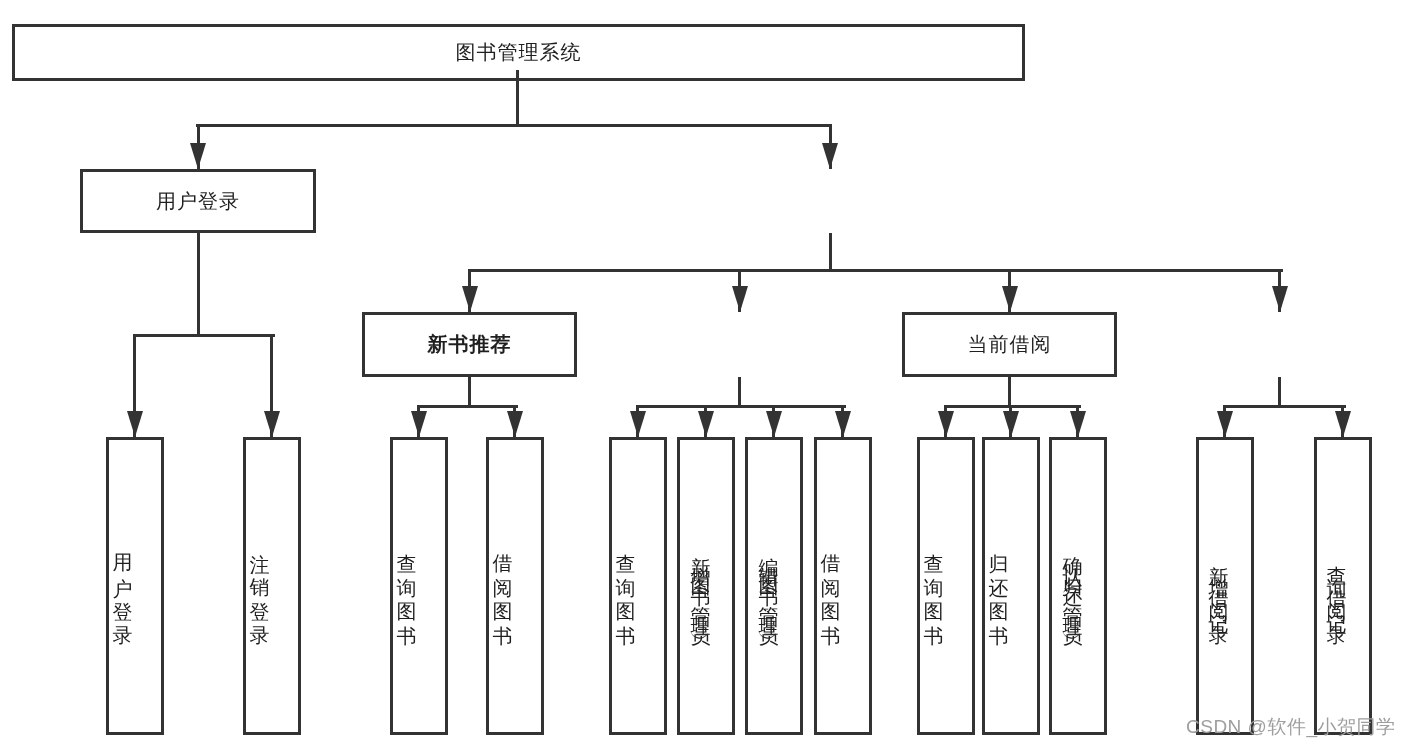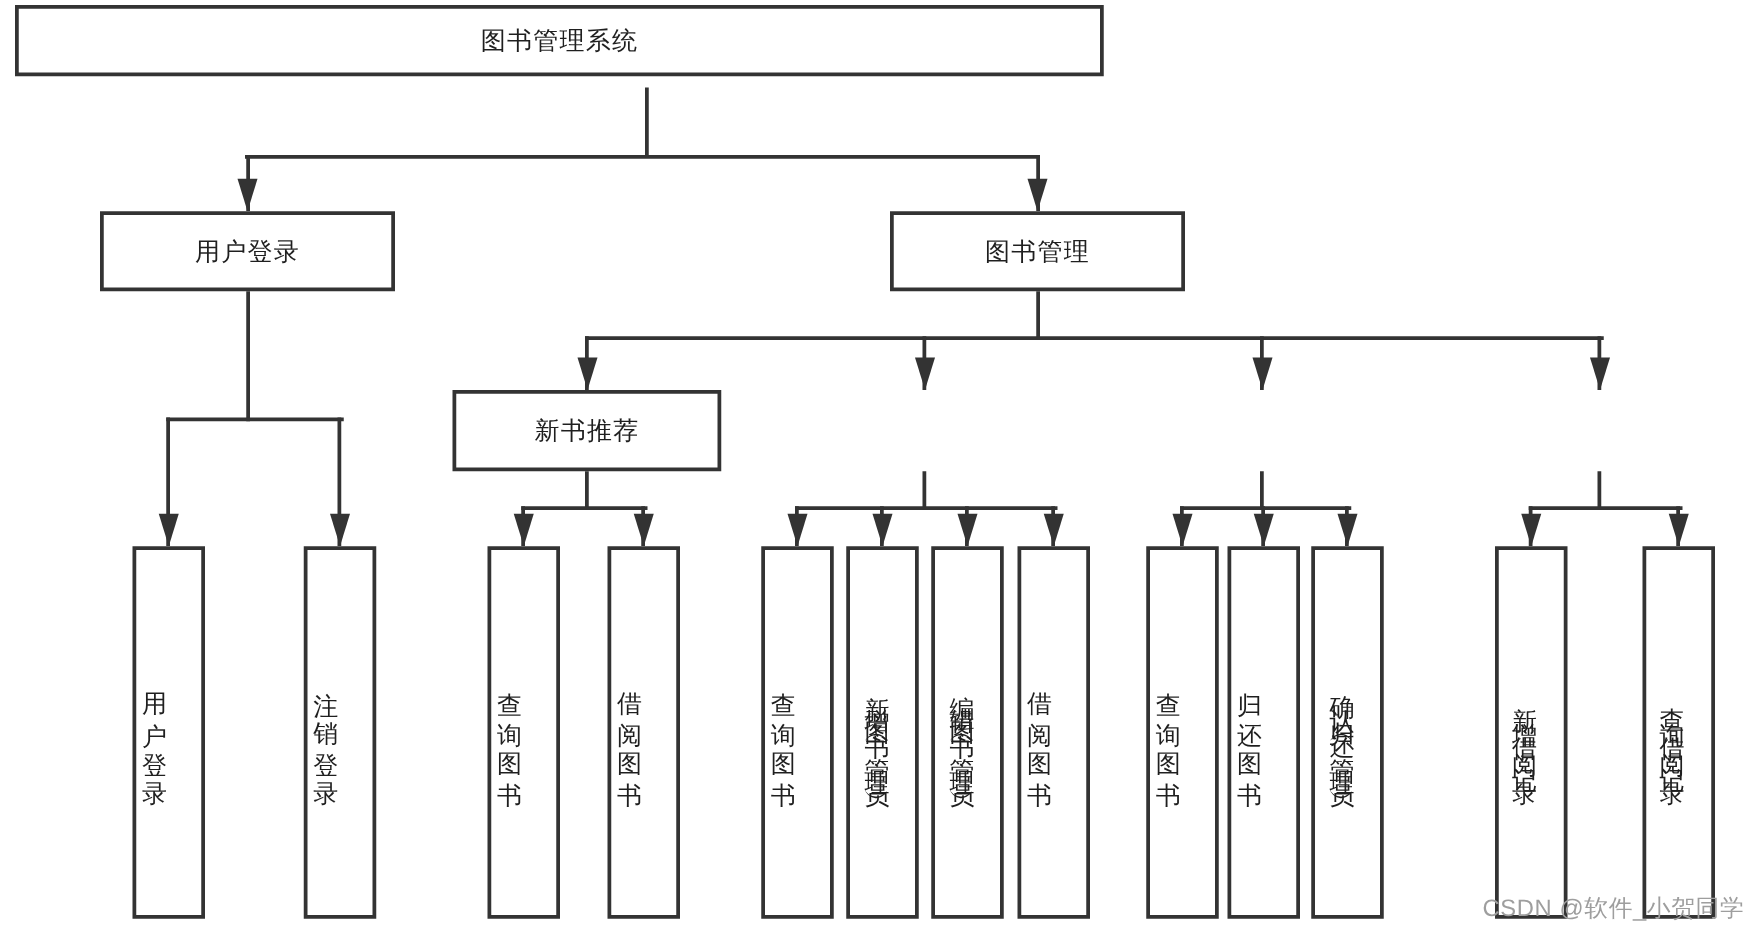--- a/index.html
+++ b/index.html
@@ -32,58 +32,58 @@
   .watermark{
     position:absolute;left:1186px;top:714px;color:#9e9e9e;font-size:19px;
     white-space:nowrap;z-index:10;letter-spacing:0.5px;
   }
 </style>
 </head>
 <body>
 
 <div id="canvas">
 
-  <div class="box" style="left:12px;top:4px;width:871px;height:57px;">
+  <div class="box" style="left:12px;top:24px;width:1013px;height:57px;">
     <span>图书管理系统</span>
   </div>
 
   <div class="vl" style="left:516px;top:70px;width:3px;height:56px;"></div>
   <div class="hl" style="left:196px;top:124px;width:636px;height:3px;"></div>
   <div class="vl" style="left:197px;top:124px;width:3px;height:45px;"></div>
   <div class="vl" style="left:829px;top:124px;width:3px;height:45px;"></div>
   <div class="ar" style="left:190px;top:143px;"></div>
   <div class="ar" style="left:822px;top:143px;"></div>
 
   <div class="box" style="left:80px;top:169px;width:236px;height:64px;">
     <span>用户登录</span>
-  </div>
-  <div class="box" style="left:712px;top:169px;width:236px;height:64px;">
-    <span>图书管理</span>
   </div>
 
   <div class="vl" style="left:197px;top:233px;width:3px;height:104px;"></div>
   <div class="hl" style="left:133px;top:334px;width:142px;height:3px;"></div>
   <div class="vl" style="left:133px;top:334px;width:3px;height:103px;"></div>
   <div class="vl" style="left:270px;top:334px;width:3px;height:103px;"></div>
   <div class="ar" style="left:127px;top:411px;"></div>
   <div class="ar" style="left:264px;top:411px;"></div>
 
   <div class="vl" style="left:829px;top:233px;width:3px;height:39px;"></div>
   <div class="hl" style="left:468px;top:269px;width:815px;height:3px;"></div>
   <div class="vl" style="left:468px;top:269px;width:3px;height:43px;"></div>
   <div class="vl" style="left:738px;top:269px;width:3px;height:43px;"></div>
   <div class="vl" style="left:1008px;top:269px;width:3px;height:43px;"></div>
   <div class="vl" style="left:1278px;top:269px;width:3px;height:43px;"></div>
   <div class="ar" style="left:462px;top:286px;"></div>
   <div class="ar" style="left:732px;top:286px;"></div>
   <div class="ar" style="left:1002px;top:286px;"></div>
   <div class="ar" style="left:1272px;top:286px;"></div>
 
-  <div class="box" style="left:362px;top:312px;width:215px;height:65px;">
+  <div class="box" style="left:362px;top:312px;width:215px;height:65px;font-weight:bold;">
     <span>新书推荐</span>
+  </div>
+  <div class="box" style="left:902px;top:312px;width:215px;height:65px;">
+    <span>当前借阅</span>
   </div>
 
   <div class="vl" style="left:468px;top:377px;width:3px;height:30px;"></div>
   <div class="hl" style="left:417px;top:405px;width:101px;height:3px;"></div>
   <div class="vl" style="left:417px;top:405px;width:3px;height:32px;"></div>
   <div class="vl" style="left:513px;top:405px;width:3px;height:32px;"></div>
   <div class="ar" style="left:411px;top:411px;"></div>
   <div class="ar" style="left:507px;top:411px;"></div>
 
   <div class="vl" style="left:738px;top:377px;width:3px;height:30px;"></div>

